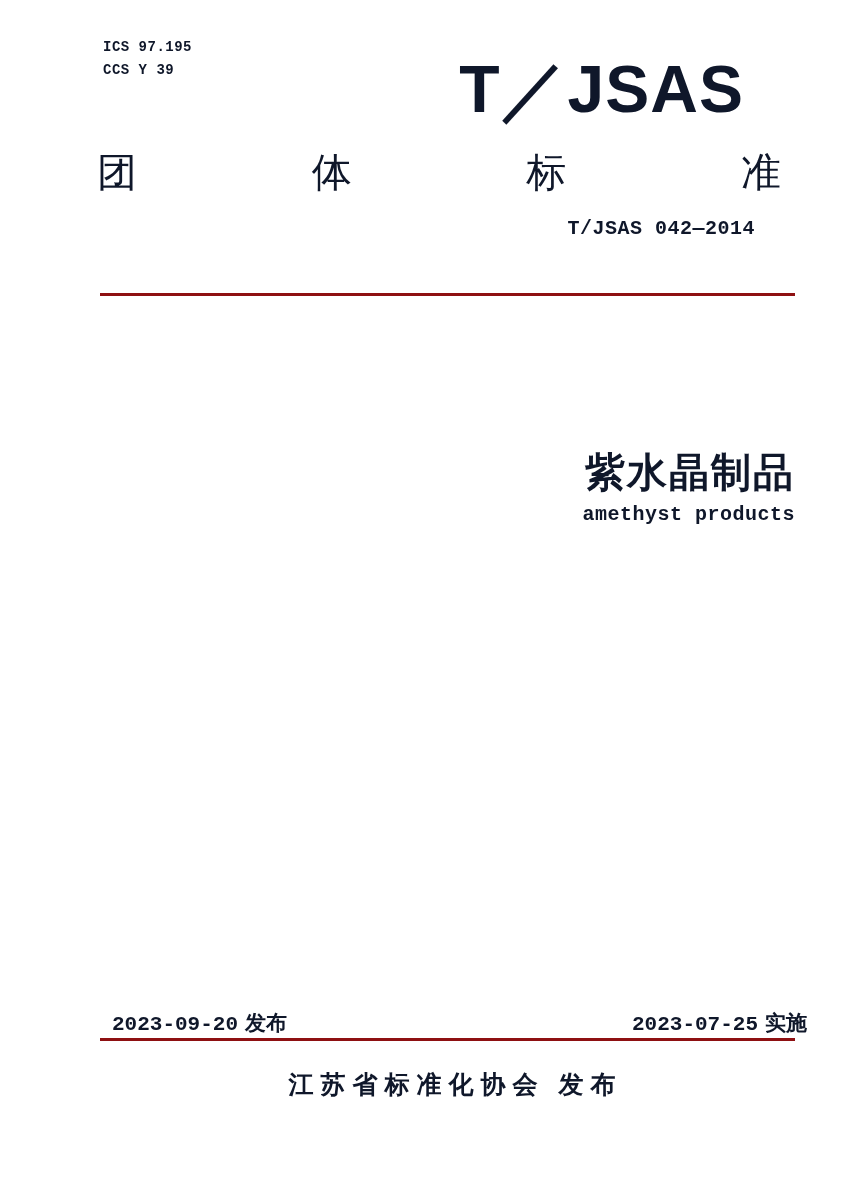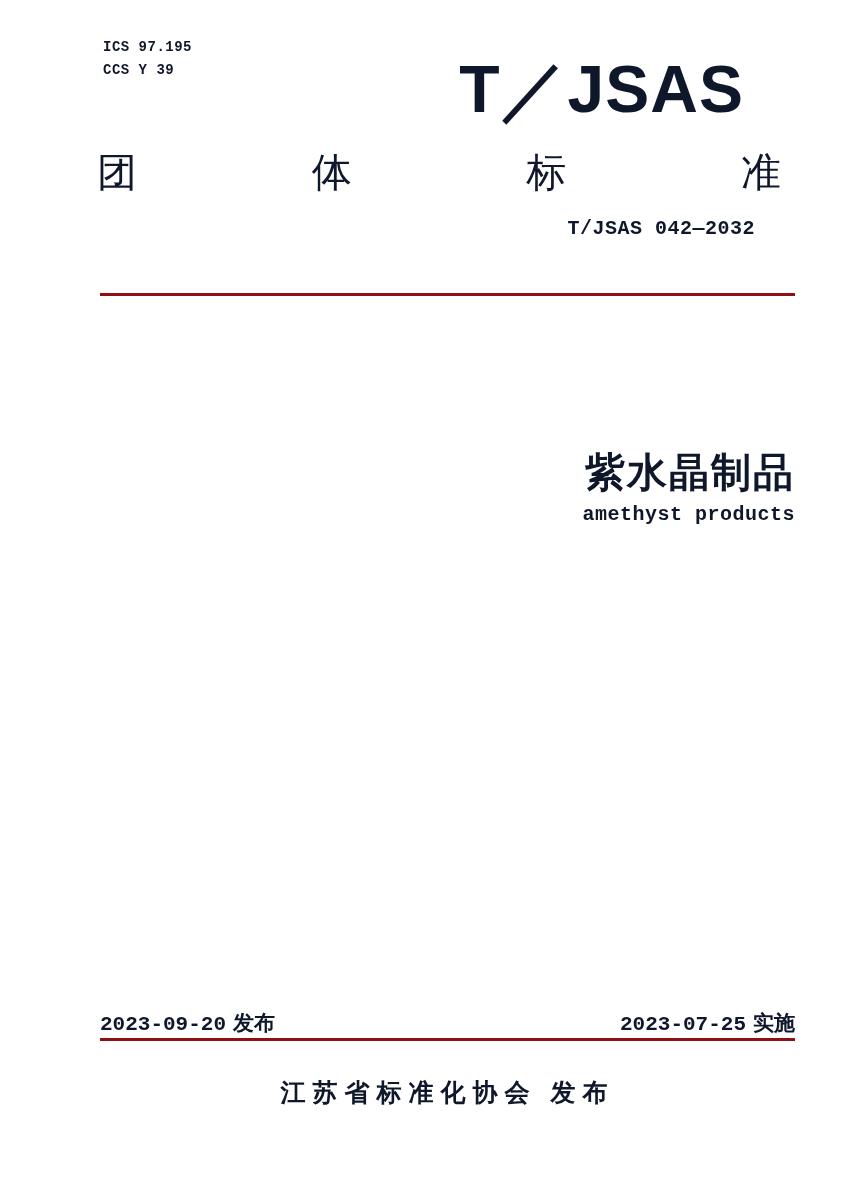--- a/index.html
+++ b/index.html
@@ -87,44 +87,43 @@
   .title-en {
     margin-top: 9px;
     font-size: 20px;
     line-height: 20px;
     font-weight: bold;
     letter-spacing: 0.5px;
   }
 
   .dates-row {
     position: absolute;
-    left: 100px;
+    left: 112px;
     top: 1010px;
     width: 695px;
     display: flex;
     justify-content: space-between;
     font-size: 21px;
     line-height: 26px;
     font-weight: bold;
   }
   .date-group { display: inline-flex; align-items: baseline; gap: 7px; white-space: nowrap; }
   .date-label { font-family: "Liberation Sans", "DejaVu Sans", sans-serif; font-weight: 600; font-size: 21px; }
 
   .publisher-row {
     position: absolute;
-    left: 100px;
+    left: 108px;
     top: 1068px;
     width: 695px;
     text-align: center;
     font-size: 25px;
     line-height: 32px;
     font-weight: 600;
     letter-spacing: 7px;
     white-space: nowrap;
-    margin-top: 8px;
   }
   .publisher-action { margin-left: 14px; }
 </style>
 </head>
 <body>
 
 <div class="page">
 
   <div class="ics-block mono">
     <div>ICS 97.195</div>
@@ -133,21 +132,21 @@
 
   <div class="logo">T／JSAS</div>
 
   <div class="type-row">
     <span>团</span>
     <span>体</span>
     <span>标</span>
     <span>准</span>
   </div>
 
-  <div class="doc-number mono">T/JSAS 042—2032</div>
+  <div class="doc-number mono">T/JSAS 042—2014</div>
 
   <hr class="rule rule-top" style="background: rgb(142, 16, 18);">
 
   <div class="title-block">
     <div class="title-cn">紫水晶制品</div>
     <div class="title-en mono">amethyst products</div>
   </div>
 
   <div class="dates-row">
     <span class="date-group">

